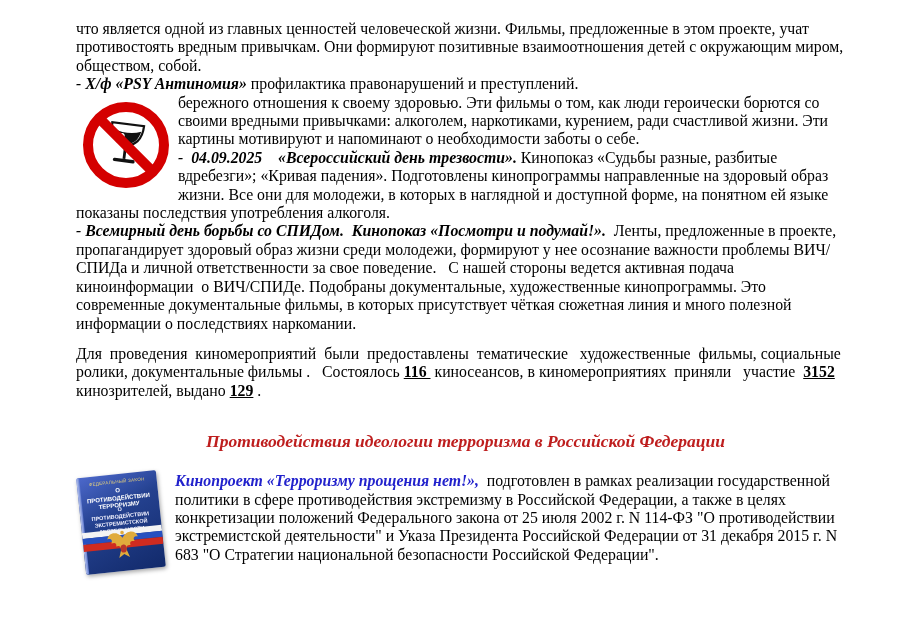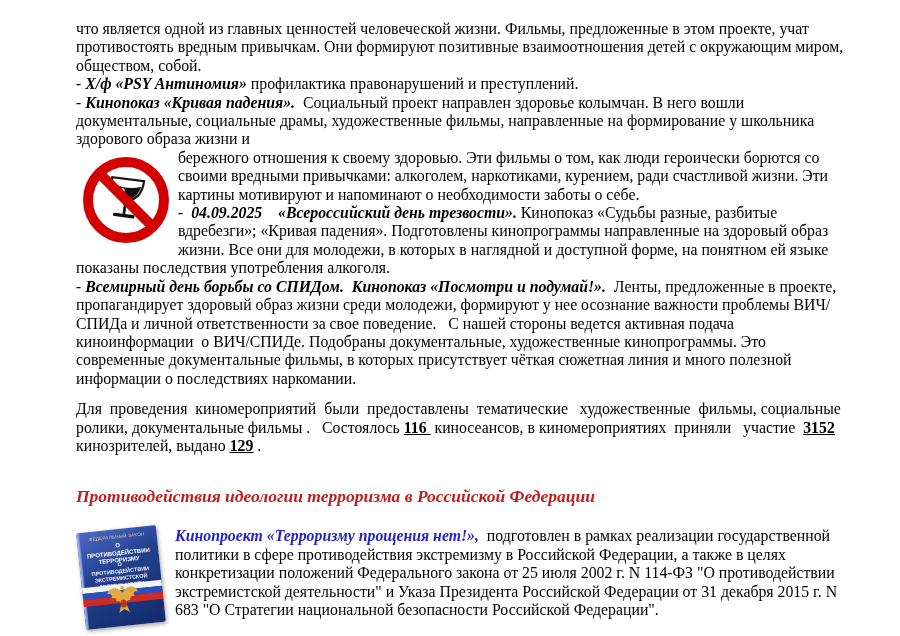--- a/index.html
+++ b/index.html
@@ -17,21 +17,21 @@
   }
   .para { margin: 0; white-space: pre-wrap; }
   .bi { font-weight: bold; font-style: italic; }
   .num { font-weight: bold; text-decoration: underline; }
   .stats { margin-top: 12px; }
   .heading {
     margin: 30px 0 0 0;
     font-size: 17.5px;
     font-weight: bold;
     font-style: italic;
-    text-align: left;
+    text-align: center;
     line-height: 22px;
     white-space: pre-wrap;
   }
   .flow2 { margin-top: 20px; }
 
   
   .float-icon {
     float: left;
     width: 88px; height: 104px;
     margin: 4px 8px 0 6px;
@@ -96,21 +96,20 @@
 </style>
 </head>
 <body>
 
 <div class="page">
 
   <p class="para"><span>что является одной из главных ценностей человеческой жизни. Фильмы, предложенные в этом проекте, учат противостоять вредным привычкам. Они формируют позитивные взаимоотношения детей с окружающим миром, обществом, собой.</span></p>
 
   <p class="para"><span class="bi">- Х/ф «PSY Антиномия»</span><span> профилактика правонарушений и преступлений.</span></p>
 
-  <p class="para"><span class="bi">- Кинопоказ «Кривая падения».</span><span>  Социальный проект направлен здоровье колымчан. В него вошли документальные, социальные драмы, художественные фильмы, направленные на формирование у школьника здорового образа жизни и</span></p>
 
   <div class="flow">
     <div class="float-icon">
       <svg width="88" height="100" viewBox="0 0 88 100" xmlns="http://www.w3.org/2000/svg">
         <circle cx="44" cy="47" r="38" fill="#ffffff" stroke-width="10" stroke="#D40000"></circle>
         <g transform="rotate(7 44 44)">
           <path d="M28 26 C28 40 35 47 44 47 C53 47 60 40 60 26 Z" fill="#ffffff" stroke="#111111" stroke-width="2.2"></path>
           <path d="M30 32 C32.5 42.5 37.5 45.5 44 45.5 C50.5 45.5 55.5 42.5 58 32 C49 35.5 39 35.5 30 32 Z" fill="#111111"></path>
           <circle cx="39" cy="38.5" r="3" fill="#ffffff"></circle>
           <rect x="42.6" y="47" width="2.8" height="14" fill="#111111"></rect>

